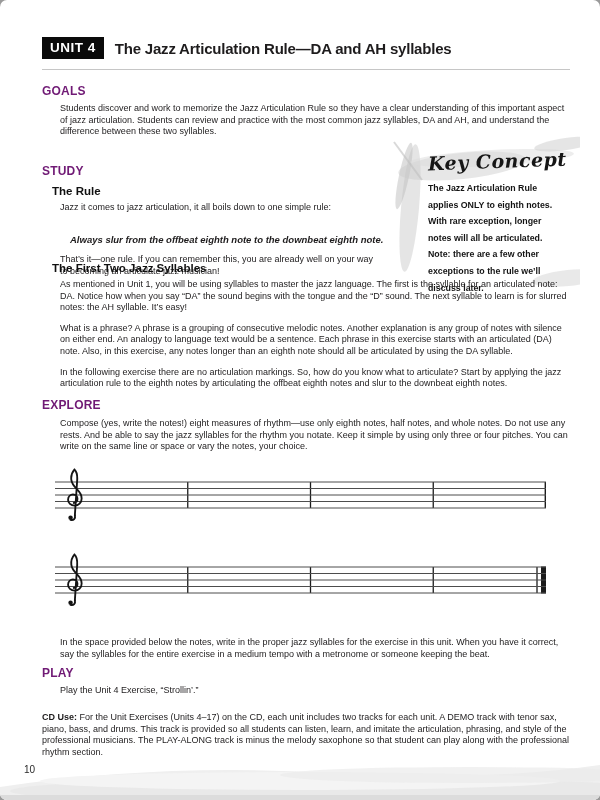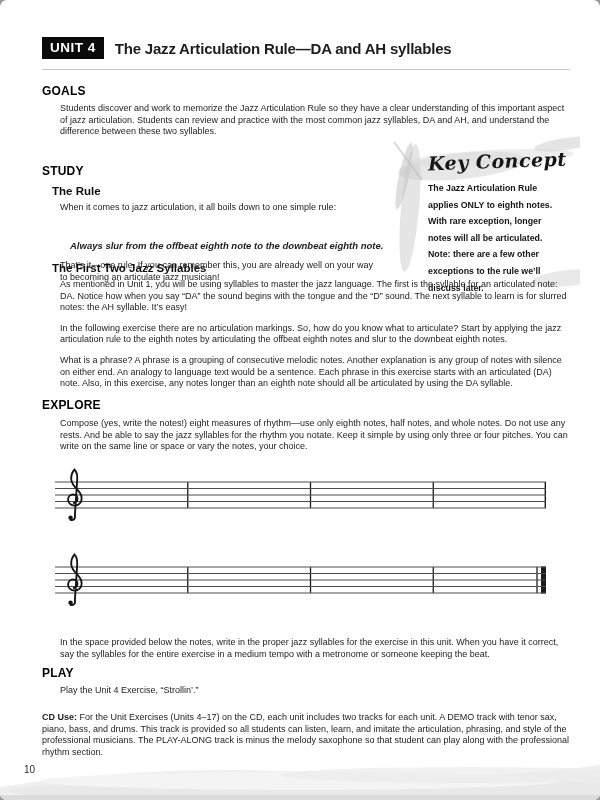--- a/index.html
+++ b/index.html
@@ -13,32 +13,32 @@
   
   .header { left:42px; top:37px; display:flex; align-items:center; }
   .unit-badge {
     background:#0a0a0a; color:#ffffff; font-weight:bold; font-size:13.5px;
     padding:3px 8px 4px 8px; letter-spacing:.5px; white-space:nowrap;
   }
   .page-title { font-size:15px; font-weight:bold; letter-spacing:-.2px; margin-left:11px; white-space:nowrap; }
   .title-hairline { left:42px; top:69px; width:528px; height:1px; background:#c6c6c6; }
 
   
-  .section-head { font-size:12px; font-weight:bold; letter-spacing:.2px; color:#000000; }
+  .section-head { font-size:12px; font-weight:bold; letter-spacing:.2px; color:#701a75; }
   .sub-head { font-size:11.5px; font-weight:bold; color:#101010; }
   .body-text { font-size:9px; line-height:11.6px; }
   .indent { margin-left:18px; }
 
   #goals { left:42px; top:84px; width:530px; }
   #goals .body-text { margin-top:5px; width:512px; }
 
   #study { left:42px; top:164px; width:360px; }
   .rule-block { margin-left:10px; margin-top:7px; }
   .rule-intro { margin-left:8px; margin-top:5px; width:330px; }
-  .rule-line { margin-left:18px; margin-top:26px; width:330px; font-size:9.5px; font-weight:bold; font-style:italic; }
+  .rule-line { margin-left:18px; margin-top:20px; width:330px; font-size:9.5px; font-weight:bold; font-style:italic; }
   .rule-outro { margin-left:8px; margin-top:9px; width:320px; }
 
   
   #key-concept { left:388px; top:136px; width:192px; height:152px; }
   .kc-brush { position:absolute; left:0; top:0; }
   .kc-head {
     position:absolute; left:40px; top:14px;
     font-family:"DejaVu Serif", serif; font-style:italic; font-weight:bold;
     font-size:19px; letter-spacing:.5px; transform:rotate(-2deg); color:#161616;
   }
@@ -81,21 +81,21 @@
 
   <div class="abs" id="goals">
     <div class="section-head">GOALS</div>
     <p class="body-text indent">Students discover and work to memorize the Jazz Articulation Rule so they have a clear understanding of this important aspect of jazz articulation. Students can review and practice with the most common jazz syllables, DA and AH, and understand the difference between these two syllables.</p>
   </div>
 
   <div class="abs" id="study">
     <div class="section-head">STUDY</div>
     <div class="rule-block">
       <div class="sub-head">The Rule</div>
-      <p class="body-text rule-intro">When it comes to jazz articulation, it all boils down to one simple rule:</p>
+      <p class="body-text rule-intro">Jazz it comes to jazz articulation, it all boils down to one simple rule:</p>
       <p class="rule-line">Always slur from the offbeat eighth note to the downbeat eighth note.</p>
       <p class="body-text rule-outro">That’s it—one rule. If you can remember this, you are already well on your way to becoming an articulate jazz musician!</p>
     </div>
   </div>
 
   <div class="abs" id="key-concept">
     <svg class="kc-brush" width="192" height="152" viewBox="0 0 192 152">
       <ellipse cx="22" cy="72" rx="9" ry="64" fill="#cfcfcf" opacity="0.55" transform="rotate(5 22 72)"></ellipse>
       <ellipse cx="16" cy="40" rx="5" ry="34" fill="#bdbdbd" opacity="0.5" transform="rotate(12 16 40)"></ellipse>
       <ellipse cx="74" cy="30" rx="64" ry="13" fill="#c9c9c9" opacity="0.45" transform="rotate(-6 74 30)"></ellipse>
@@ -104,22 +104,22 @@
       <ellipse cx="180" cy="142" rx="36" ry="8" fill="#d7d7d7" opacity="0.55" transform="rotate(-6 180 142)"></ellipse>
       <path d="M6,6 L34,44" stroke="#bfbfbf" stroke-width="2" opacity="0.6" fill="none"></path>
     </svg>
     <div class="kc-head">Key Concept</div>
     <div class="kc-body">The Jazz Articulation Rule applies ONLY to eighth notes. With rare exception, longer notes will all be articulated. Note: there are a few other exceptions to the rule we’ll discuss later.</div>
   </div>
 
   <div class="abs" id="syllables">
     <div class="sub-head">The First Two Jazz Syllables</div>
     <p class="body-text">As mentioned in Unit 1, you will be using syllables to master the jazz language. The first is the syllable for an articulated note: DA. Notice how when you say “DA” the sound begins with the tongue and the “D” sound. The next syllable to learn is for slurred notes: the AH syllable. It’s easy!</p>
+    <p class="body-text">What is a phrase? A phrase is a grouping of consecutive melodic notes. Another explanation is any group of notes with silence on either end. An analogy to language text would be a sentence. Each phrase in this exercise starts with an articulated (DA) note. Also, in this exercise, any notes longer than an eighth note should all be articulated by using the DA syllable.</p>
     <p class="body-text">In the following exercise there are no articulation markings. So, how do you know what to articulate? Start by applying the jazz articulation rule to the eighth notes by articulating the offbeat eighth notes and slur to the downbeat eighth notes.</p>
-    <p class="body-text">What is a phrase? A phrase is a grouping of consecutive melodic notes. Another explanation is any group of notes with silence on either end. An analogy to language text would be a sentence. Each phrase in this exercise starts with an articulated (DA) note. Also, in this exercise, any notes longer than an eighth note should all be articulated by using the DA syllable.</p>
   </div>
 
   <div class="abs" id="explore">
     <div class="section-head">EXPLORE</div>
     <p class="body-text indent">Compose (yes, write the notes!) eight measures of rhythm—use only eighth notes, half notes, and whole notes. Do not use any rests. And be able to say the jazz syllables for the rhythm you notate. Keep it simple by using only three or four pitches. You can write on the same line or space or vary the notes, your choice.</p>
   </div>
 
   <svg class="staff-svg" id="staff-0" viewBox="0 0 495 70">
       <line x1="490.3" x2="490.3" y1="20" y2="46" stroke="#1c1c1c" stroke-width="1.4"></line>
       <line x1="378.25" x2="378.25" y1="20" y2="46" stroke="#1c1c1c" stroke-width="1.3"></line>

